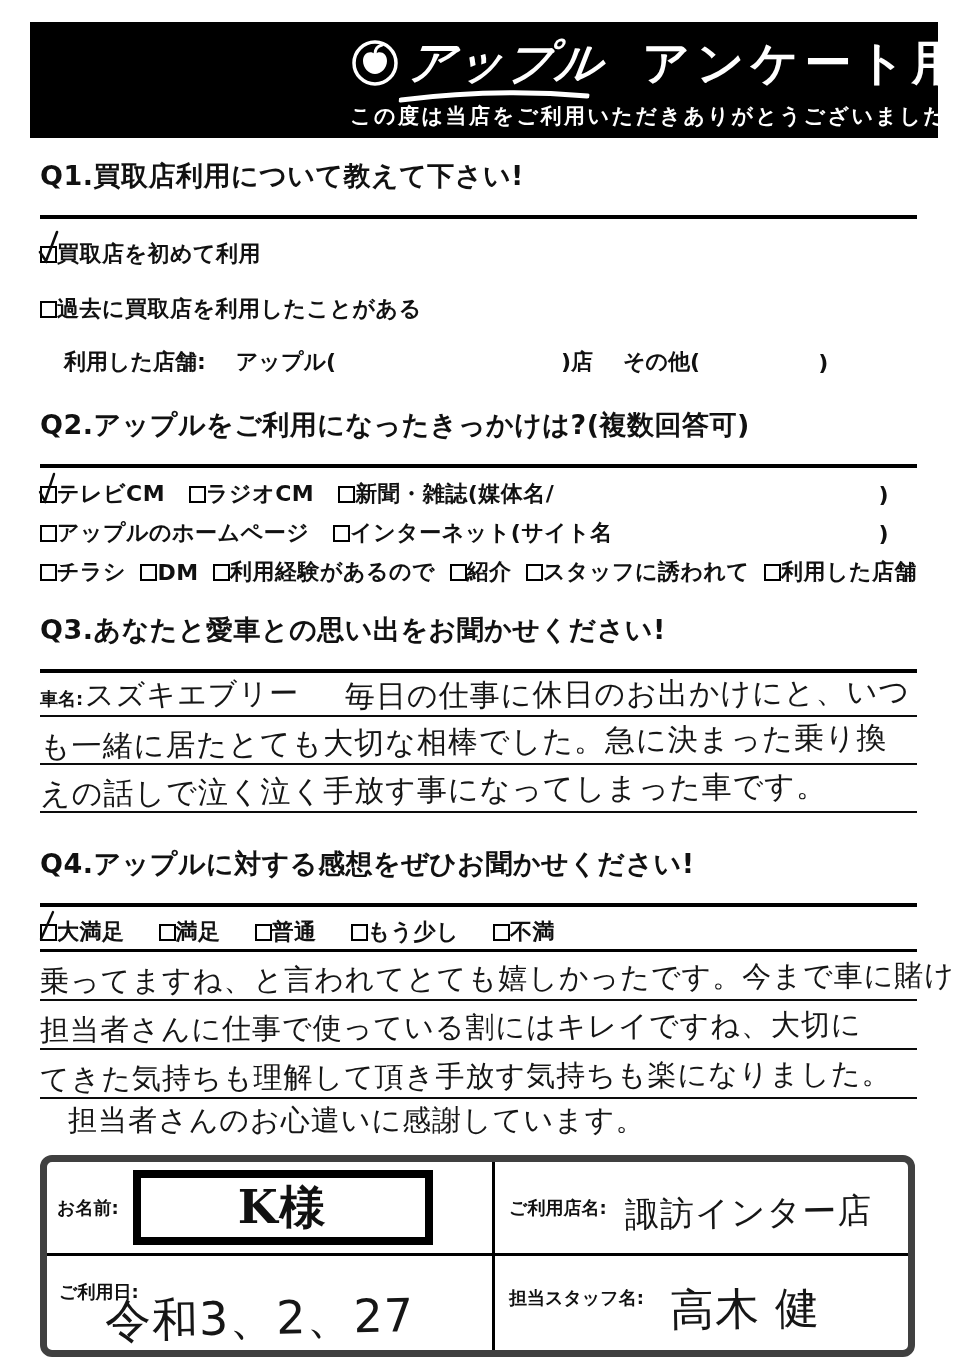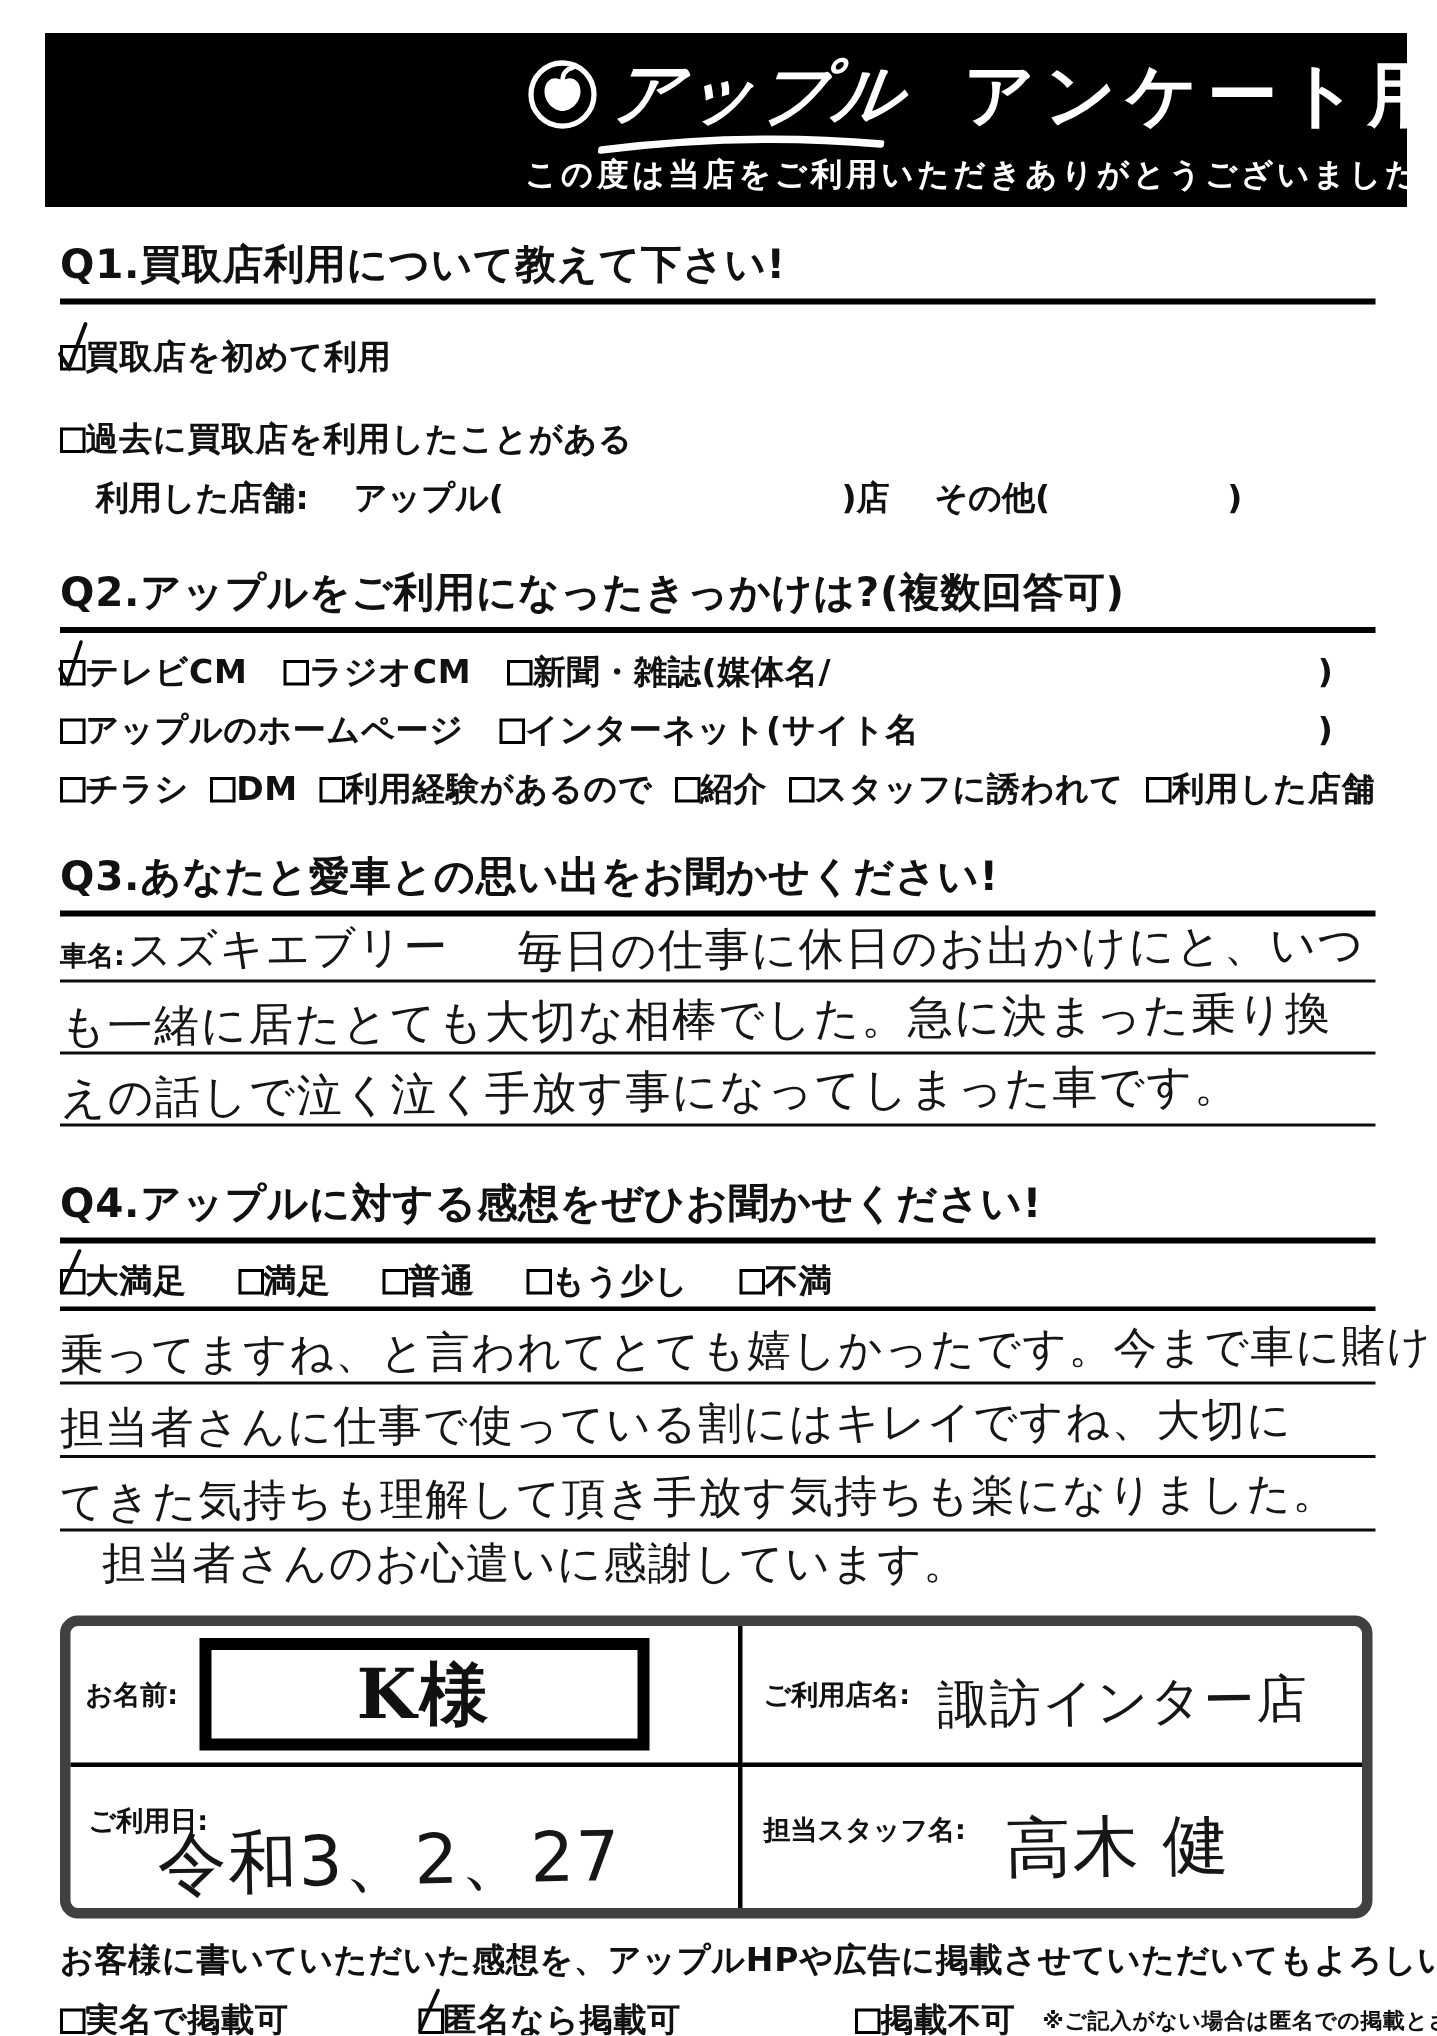--- a/index.html
+++ b/index.html
@@ -27,34 +27,34 @@
     transform:skewX(-8deg); margin-left:8px; position:relative; white-space:nowrap;
   }
   .brand-swoosh { position:absolute; left:-4px; bottom:-10px; width:190px; height:18px; }
   .banner-title { font-size:47px; font-weight:bold; letter-spacing:6px; margin-left:38px; white-space:nowrap; }
   .banner-subtitle { font-size:21px; font-weight:bold; letter-spacing:2.5px; margin-top:6px; white-space:nowrap; }
 
   
   .content { position:absolute; left:40px; top:158px; width:877px; }
   .sec-title {
     font-size:27px; font-weight:bold; letter-spacing:0.5px;
-    border-bottom:4px solid #000; padding-bottom:5px; white-space:nowrap;
+    border-bottom:4px solid #000; padding-bottom:21px; white-space:nowrap;
   }
   .section { margin-bottom:0; }
 
   
   .cb { position:relative; display:inline-block; width:17px; height:17px; vertical-align:-2px; }
   .cb .box { position:absolute; inset:0; border:2px solid #000; background:#fff; }
   .cb .tick { position:absolute; left:-2px; bottom:-1px; display:none; overflow:visible; }
   .cb.checked .tick { display:block; }
   .opt-label { font-size:22px; font-weight:bold; letter-spacing:0.5px; }
   .opt-row { display:flex; align-items:center; white-space:nowrap; }
 
   .q1-row { margin-top:15px; height:40px; align-items:center; }
-  .store-line { display:flex; align-items:center; font-size:22px; font-weight:bold; margin-top:0; height:38px; padding-left:24px; }
+  .store-line { display:flex; align-items:center; font-size:22px; font-weight:bold; margin-top:14px; height:38px; padding-left:24px; }
   .gap-w220 { width:225px; } .gap-w120 { width:118px; }
 
   .q2 { margin-top:26px; }
   .q2-row { display:flex; align-items:center; white-space:nowrap; margin-top:13px; height:26px; }
   .q2-row .cbwrap { display:flex; align-items:center; }
   .paren-right { margin-left:auto; padding-right:28px; }
   .gap24 { width:24px; } .gap30 { width:30px; }
 
   .q3 { margin-top:27px; }
   .hw { font-family:"DejaVu Sans",sans-serif; color:#161616; letter-spacing:1px; white-space:nowrap; }

